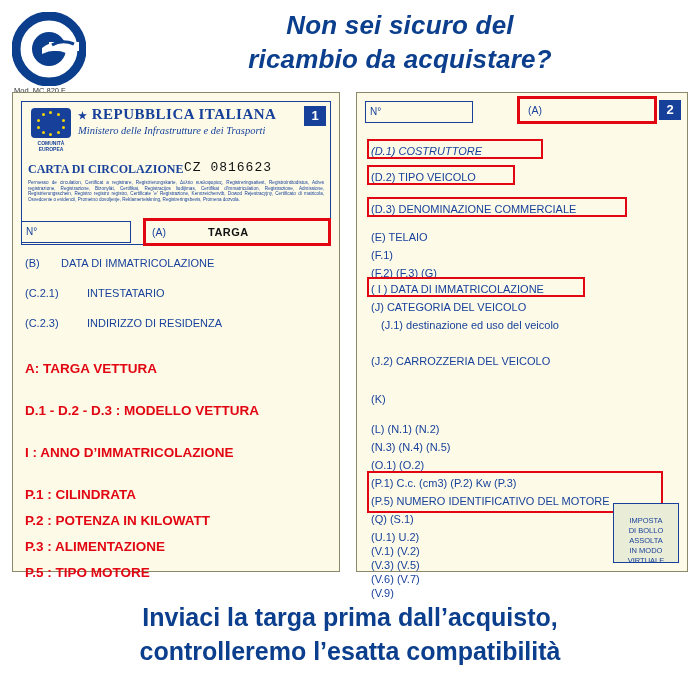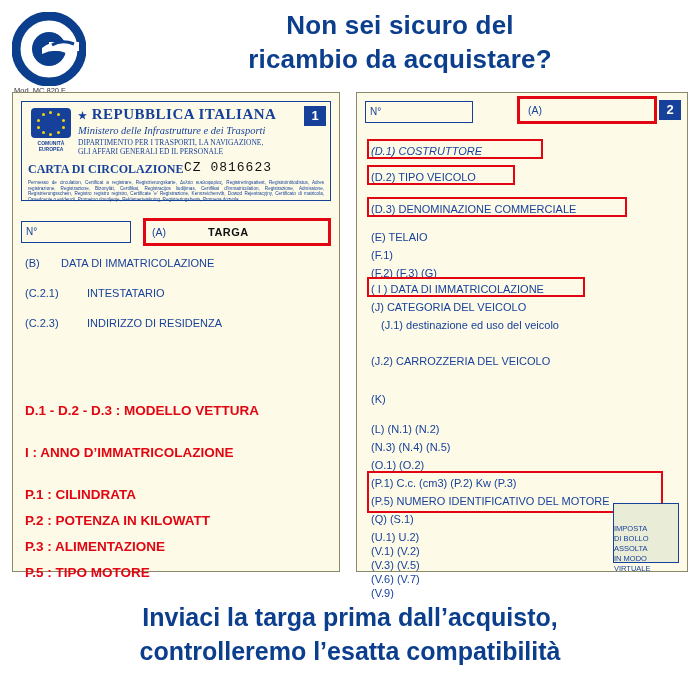--- a/index.html
+++ b/index.html
@@ -5,21 +5,21 @@
   html,body{margin:0;padding:0;}
   body{
     width:700px;height:700px;
     background:#ffffff;
     font-family:"Liberation Sans", sans-serif;
     overflow:hidden;
     position:relative;
   }
   
   .header{
-    position:absolute;left:0;top:0;width:700px;height:96px;
+    position:absolute;left:0;top:0;width:700px;height:96px;font-style:italic;
   }
   .logo{
     position:absolute;left:12px;top:12px;width:74px;height:74px;
   }
   .headline{
     position:absolute;left:110px;top:8px;width:580px;
     text-align:center;
     color:#0b3e8c;
     font-weight:bold;
     font-size:26px;
@@ -34,21 +34,21 @@
     box-sizing:border-box;
   }
   .doc-left{left:12px;top:92px;width:328px;height:480px;}
   .doc-right{left:356px;top:92px;width:332px;height:480px;}
   .modcode{
     position:absolute;left:14px;top:86px;
     font-size:7.5px;color:#333;
   }
   
   .card{
-    position:absolute;left:8px;top:8px;width:310px;height:100px;
+    position:absolute;left:8px;top:8px;width:310px;height:144px;
     border:1.5px solid #17409a;
     background:#fdfbe8;
     box-sizing:border-box;
   }
   .eu-emblem{
     position:absolute;left:6px;top:6px;width:46px;height:52px;
     text-align:center;
   }
   .eu-circle{
     width:40px;height:30px;margin:0 auto;
@@ -139,22 +139,22 @@
   }
   .rfield{
     position:absolute;font-size:11px;color:#17409a;white-space:nowrap;
   }
   .hl{
     position:absolute;border:2.5px solid #e20613;box-sizing:border-box;
   }
   .stamp{
     position:absolute;right:8px;bottom:8px;width:66px;height:60px;
     border:1px solid #17409a;background:#e9ecd6;box-sizing:border-box;
-    font-size:7.5px;color:#17409a;line-height:10px;
-    padding-top:20px;
+    font-size:7.5px;color:#17409a;line-height:10px;text-align:center;
+    padding-top:12px;
   }
   
   .footer{
     position:absolute;left:0;top:600px;width:700px;
     text-align:center;color:#0b3e8c;font-weight:bold;font-size:25px;
     line-height:34px;
   }
 </style>
 </head>
 <body>
@@ -197,24 +197,20 @@
         <div>COMUNITÀ</div>
         <div>EUROPEA</div>
       </div>
     </div>
 
     <div class="rep-title">
       <span class="star">★</span>
       <span>REPUBBLICA ITALIANA</span>
     </div>
     <div class="min-1">Ministero delle Infrastrutture e dei Trasporti</div>
-    <div class="min-2">
-      <div>DIPARTIMENTO PER I TRASPORTI, LA NAVIGAZIONE,</div>
-      <div>GLI AFFARI GENERALI ED IL PERSONALE</div>
-    </div>
     <div class="badge1">1</div>
 
     <div class="carta">CARTA DI CIRCOLAZIONE</div>
     <div class="cz">CZ 0816623</div>
     <div class="microtext">Permesso de circulation, Certificat a registrare, Registrierungskarte, Δελτίο κυκλοφορίας, Registreringsattest, Registrointitodistus, Adres registrazione, Registrazione, Bizonylát, Certifikat, Registracijos liudijimas, Certifikat d'immatriculation, Registrazione, Admissione, Registrierungsschein, Registro registro registro, Certificate 'e' Registrazione, Kennzeichenvtb, Dowod Rejestracyjny, Certificato di matricola, Osvedcenie o evidencii, Prometno dovoljenje, Reklamerteiskning, Registreringsbevis, Promena dozvola.</div>
   </div>
 
   <div class="row-n">
     <div class="n-box">N°</div>
     <div class="a-box">
@@ -225,20 +221,21 @@
 
   <div class="lfield" style="left:12px;top:164px;">(B)</div>
   <div class="lfield" style="left:48px;top:164px;">DATA DI IMMATRICOLAZIONE</div>
 
   <div class="lfield" style="left:12px;top:194px;">(C.2.1)</div>
   <div class="lfield" style="left:74px;top:194px;">INTESTATARIO</div>
 
   <div class="lfield" style="left:12px;top:224px;">(C.2.3)</div>
   <div class="lfield" style="left:74px;top:224px;">INDIRIZZO DI RESIDENZA</div>
 
+  <div class="redline" style="left:12px;top:268px;">A: TARGA VETTURA</div>
   <div class="redline" style="left:12px;top:310px;">D.1 - D.2 - D.3 : MODELLO VETTURA</div>
   <div class="redline" style="left:12px;top:352px;">I : ANNO D’IMMATRICOLAZIONE</div>
   <div class="redline" style="left:12px;top:394px;">P.1 : CILINDRATA</div>
   <div class="redline" style="left:12px;top:420px;">P.2 : POTENZA IN KILOWATT</div>
   <div class="redline" style="left:12px;top:446px;">P.3 : ALIMENTAZIONE</div>
   <div class="redline" style="left:12px;top:472px;">P.5 :  TIPO MOTORE</div>
 </div>
 
 <div class="doc doc-right">
   <div class="r-n-box">N°</div>

